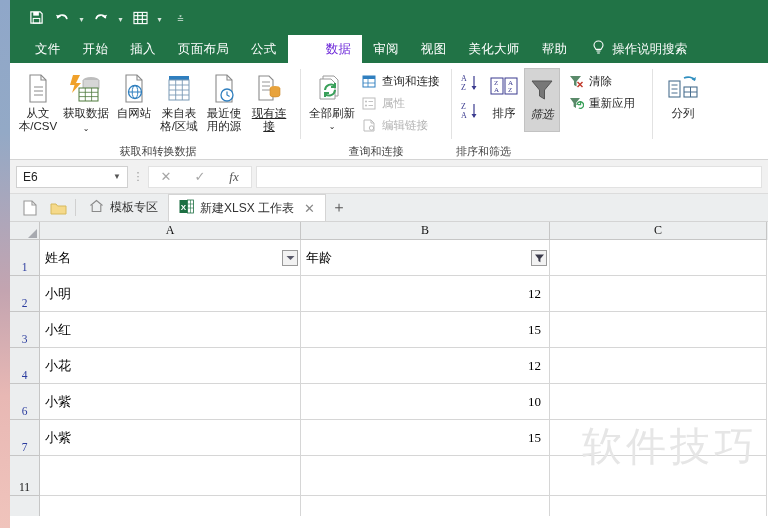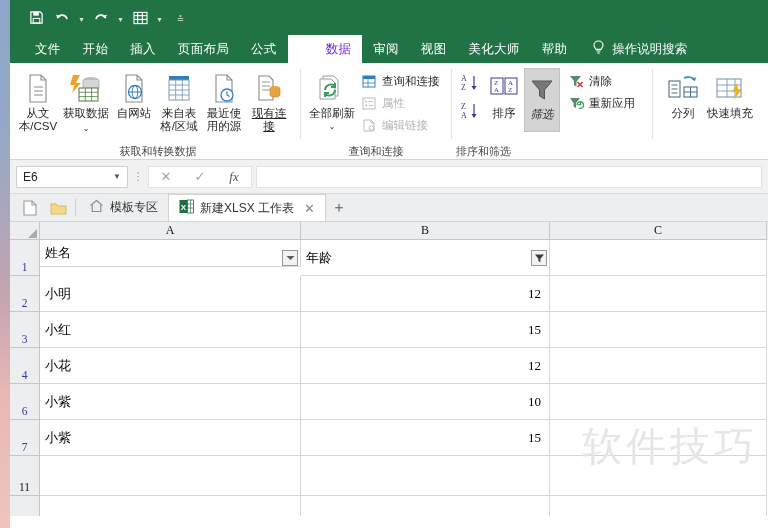--- a/index.html
+++ b/index.html
@@ -451,33 +451,20 @@
                 <line x1="4.5" y1="18" x2="10.5" y2="18" stroke="#4a6f8f" stroke-width="1"></line>
                 <rect x="17" y="12" width="13" height="10" fill="#fff" stroke="#4a6f8f" stroke-width="1.1"></rect>
                 <line x1="23.5" y1="12" x2="23.5" y2="22" stroke="#4a6f8f" stroke-width="1"></line>
                 <line x1="17" y1="17" x2="30" y2="17" stroke="#4a6f8f" stroke-width="1"></line>
                 <path d="M17 3 a8 6 0 0 1 11 2" fill="none" stroke="#2f8fbf" stroke-width="1.6"></path>
                 <path d="M29 2 l-1 4 l-3.4 -1.6" fill="#2f8fbf"></path>
               </svg>
           </div>
           <div class="cap">分列</div>
         </div>
-        <div class="bigbtn" style="width:50px;">
-          <div class="icn">
-            <svg width="32" height="28" viewBox="0 0 32 28">
-                <rect x="3" y="4" width="24" height="18" fill="#fff" stroke="#7a9ab5" stroke-width="1.1"></rect>
-                <line x1="3" y1="10" x2="27" y2="10" stroke="#7a9ab5" stroke-width=".9"></line>
-                <line x1="3" y1="16" x2="27" y2="16" stroke="#7a9ab5" stroke-width=".9"></line>
-                <line x1="13" y1="4" x2="13" y2="22" stroke="#7a9ab5" stroke-width=".9"></line>
-                <line x1="21" y1="4" x2="21" y2="22" stroke="#7a9ab5" stroke-width=".9"></line>
-                <path d="M23 8 L18 17 L22 17 L20 25 L28 14 L24 14 Z" fill="#f0b21f"></path>
-              </svg>
-          </div>
-          <div class="cap">快速填充</div>
-        </div>
       </div>
       <div class="glabel"></div>
     </div>
   </div>
 
   <div id="fbar">
     <div id="namebox">
       <span>E6</span>
       <span class="car">▼</span>
     </div>
@@ -545,21 +532,21 @@
         <div class="rowcell filtered" style="height:36px;">4</div>
         <div class="rowcell filtered" style="height:36px;">6</div>
         <div class="rowcell filtered" style="height:36px;">7</div>
         <div class="rowcell normal" style="height:40px;">11</div>
         <div class="rowcell normal" style="height:40px;">12</div>
 
       </div>
 
       <div id="cells">
         <div class="gridrow">
-          <div class="cell" style="width:261px;height:27px;">姓名</div>
+          <div class="cell" style="width:261px;height:36px;">姓名</div>
           <div class="cell" style="width:249px;height:36px;">年龄</div>
           <div class="cell" style="width:217px;height:36px;"></div>
         </div>
         <div class="gridrow">
           <div class="cell" style="width:261px;height:36px;">小明</div>
           <div class="cell num" style="width:249px;height:36px;">12</div>
           <div class="cell" style="width:217px;height:36px;"></div>
         </div>
         <div class="gridrow">
           <div class="cell" style="width:261px;height:36px;">小红</div>

